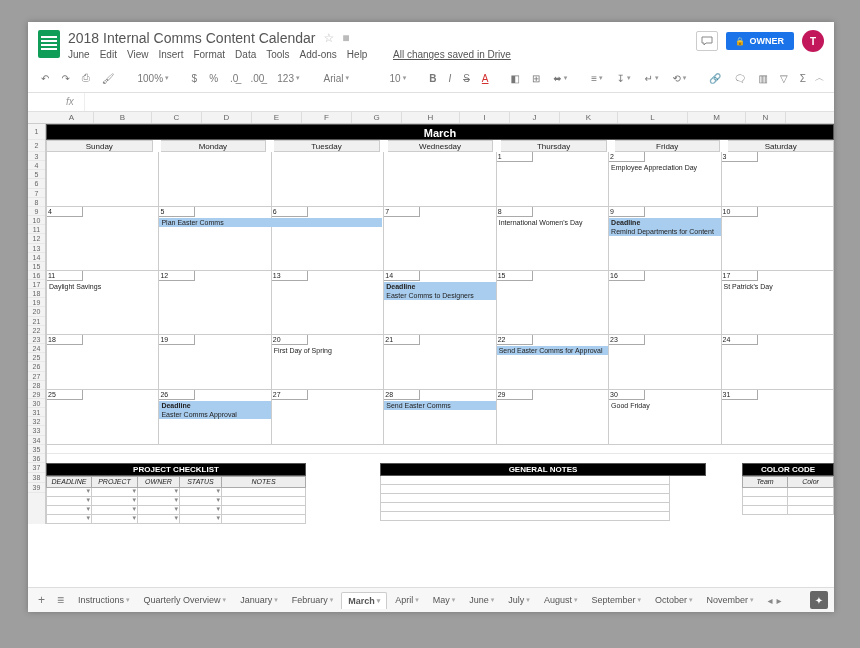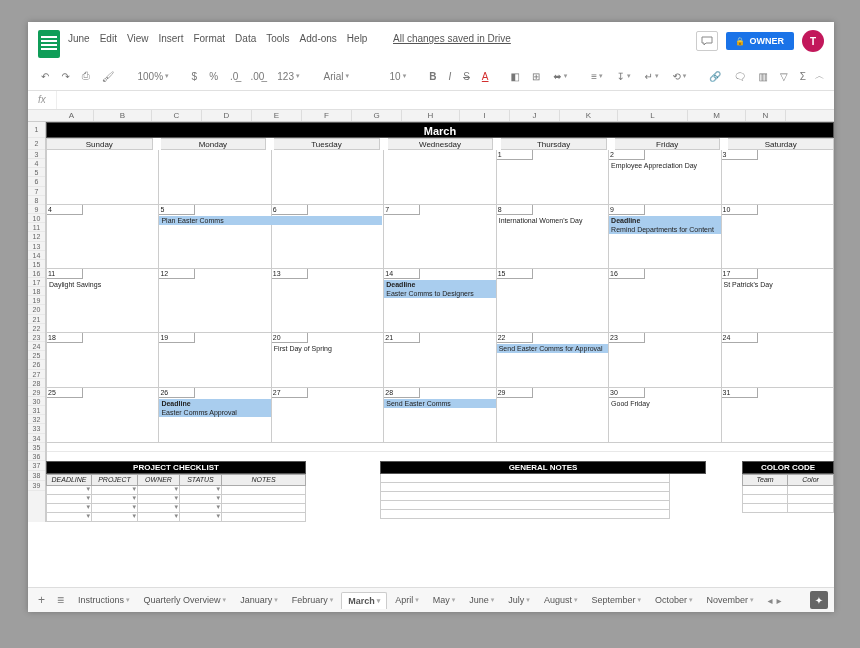--- a/index.html
+++ b/index.html
@@ -25,21 +25,21 @@
 
   
   .toolbar { display:flex; align-items:center; gap:6px; padding: 6px 10px; border-bottom:1px solid #e0e0e0; color:#777; font-size:10px; margin-top:4px; }
   .tb-btn { padding:2px 3px; color:#777; display:inline-flex; align-items:center; }
   .tb-sep { width:1px; height:16px; background:#ddd; margin:0 2px; }
   .tb-drop { display:inline-flex; align-items:center; gap:2px; padding:1px 4px; }
   .tb-drop .chev { font-size:7px; color:#999; }
   .chevron-up { margin-left:auto; font-size:10px; color:#888; }
 
   
-  .formula-bar { display:flex; border-bottom:1px solid #e0e0e0; }
+  .formula-bar { display:flex; border-bottom:1px solid #e0e0e0;padding-left:28px; }
   .fx { font-style:italic; color:#999; font-size:10px; padding:3px 10px; border-right:1px solid #eee; }
   .fx-input { flex:1; height:18px; border:none; font-size:10px; }
 
   
   .sheet { flex:1; overflow:hidden; position:relative; }
   .colhead { display:flex; background:#f3f3f3; border-bottom:1px solid #ccc; padding-left:22px; }
   .colhead .ch { font-size:8px; color:#666; text-align:center; border-right:1px solid #ddd; padding:1px 0; }
   .rows { display:flex; }
   .rownums { width:22px; background:#f3f3f3; border-right:1px solid #ccc; }
   .rownums div { font-size:7px; color:#666; text-align:center; border-bottom:1px solid #e8e8e8; }
@@ -84,20 +84,25 @@
   svg { display:block; }
 </style>
 </head>
 <body>
 
 <div class="app">
 
   <div class="titlebar">
     <div class="doc-icon"></div>
     <div class="doc-meta">
+      <div class="doc-title-row">
+        <span class="doc-title">2018 Internal Comms Content Calendar</span>
+        <span class="star-icon">☆</span>
+        <span class="folder-icon">■</span>
+      </div>
       <div class="menubar">
         <span>June</span>
         <span>Edit</span>
         <span>View</span>
         <span>Insert</span>
         <span>Format</span>
         <span>Data</span>
         <span>Tools</span>
         <span>Add-ons</span>
         <span>Help</span>

